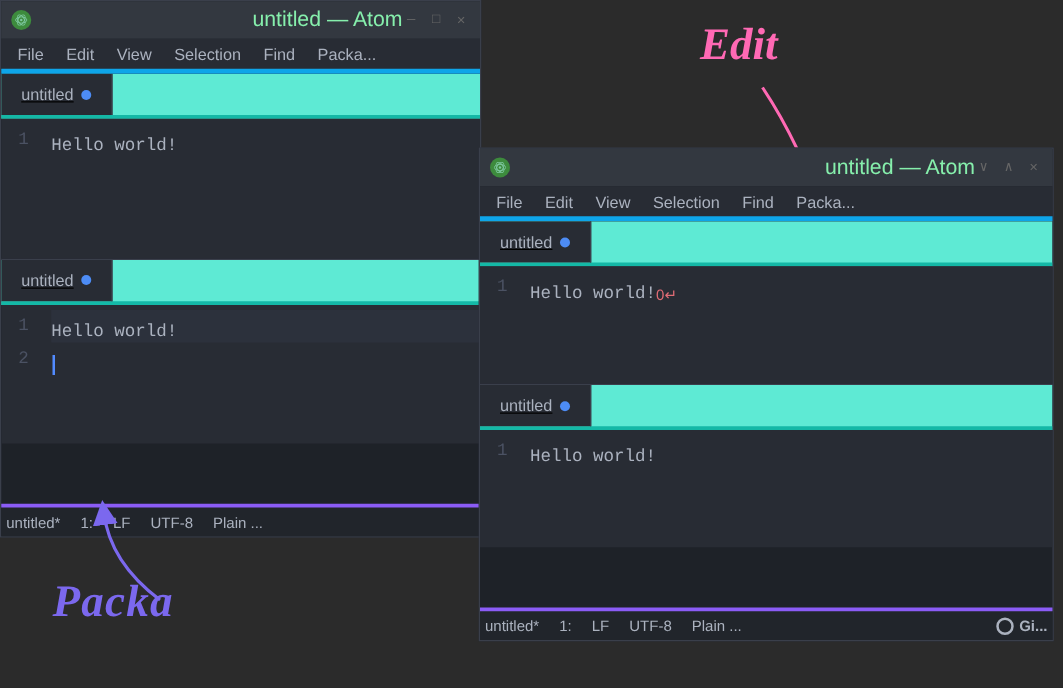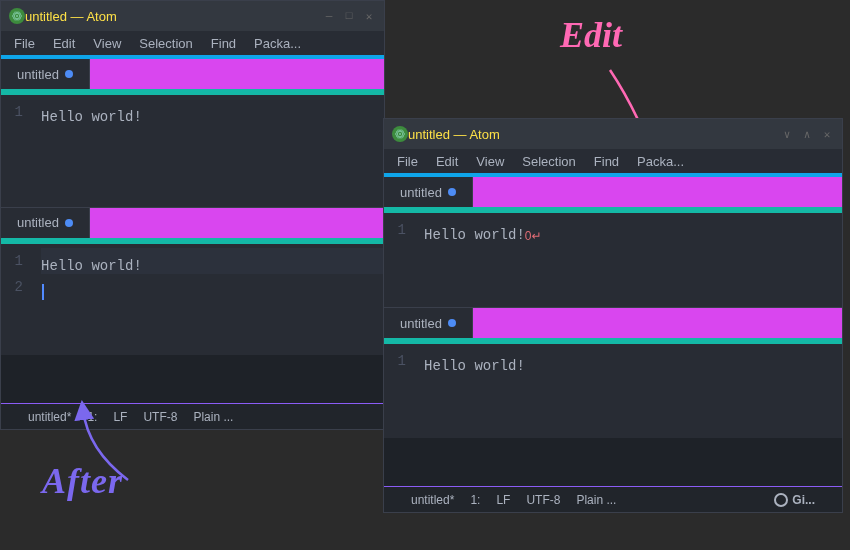--- a/index.html
+++ b/index.html
@@ -42,24 +42,24 @@
       background: #333840;
       height: 30px;
       display: flex;
       align-items: center;
       justify-content: space-between;
       padding: 0 8px;
       flex-shrink: 0;
     }
     .titlebar-title {
       font-family: sans-serif;
-      font-size: 13px;
-      color: #fde047;
+      font-size: 17px;
+      color: #86efac;
       flex: 1;
-      text-align: left;
+      text-align: right;
     }
     .titlebar-controls {
       display: flex;
       gap: 6px;
       align-items: center;
     }
     .titlebar-btn {
       font-size: 11px;
       color: #666;
       cursor: pointer;
@@ -94,26 +94,27 @@
       font-family: sans-serif;
       font-size: 13px;
       color: #abb2bf;
       padding: 2px 7px;
       cursor: pointer;
       border-radius: 3px;
     }
 
     
     .tabbar {
-      background: #d946ef;
+      background: #5eead4;
       height: 36px;
       display: flex;
       align-items: center;
       flex-shrink: 0;
-      border-bottom: 6px solid #14b8a6;
+      border-bottom: 3px solid #14b8a6;
+      text-decoration: underline;
     }
     .tab {
       font-family: sans-serif;
       font-size: 13px;
       color: #abb2bf;
       padding: 0 16px;
       height: 100%;
       display: flex;
       align-items: center;
       gap: 6px;
@@ -170,24 +171,24 @@
     .code-line.highlighted {
       background: #2c313c;
     }
 
     
     .statusbar {
       background: #21252b;
       height: 26px;
       display: flex;
       align-items: center;
-      padding: 0 27px;
+      padding: 0 4px;
       gap: 16px;
       flex-shrink: 0;
-      border-top: 1px solid #8b5cf6;
+      border-top: 3px solid #8b5cf6;
       margin-top: 48px;
     }
     .statusbar-item {
       font-family: sans-serif;
       font-size: 12px;
       color: #abb2bf;
     }
 
     
     .panel-divider {
@@ -422,21 +423,21 @@
     <span class="statusbar-item">UTF-8</span>
     <span class="statusbar-item">Plain ...</span>
     <span style="flex:1"></span>
     <div class="git-icon">
       <div class="git-circle"></div>
       <span class="statusbar-item">Gi...</span>
     </div>
   </div>
 </div>
 
-<div class="label-before">After</div>
+<div class="label-before">Packa</div>
 
 <div class="label-after">Edit</div>
 
 <svg class="arrow-before" width="80" height="100" viewBox="0 0 80 100">
   <defs>
     <marker id="arrow-head-before" markerWidth="8" markerHeight="8" refX="4" refY="4" orient="auto">
       <path d="M0,0 L8,4 L0,8 Z" fill="#7b68ee"></path>
     </marker>
   </defs>
   <path d="M 60,90 Q 20,60 15,20" stroke="#7b68ee" stroke-width="2.5" fill="none" marker-end="url(#arrow-head-before)"></path>

